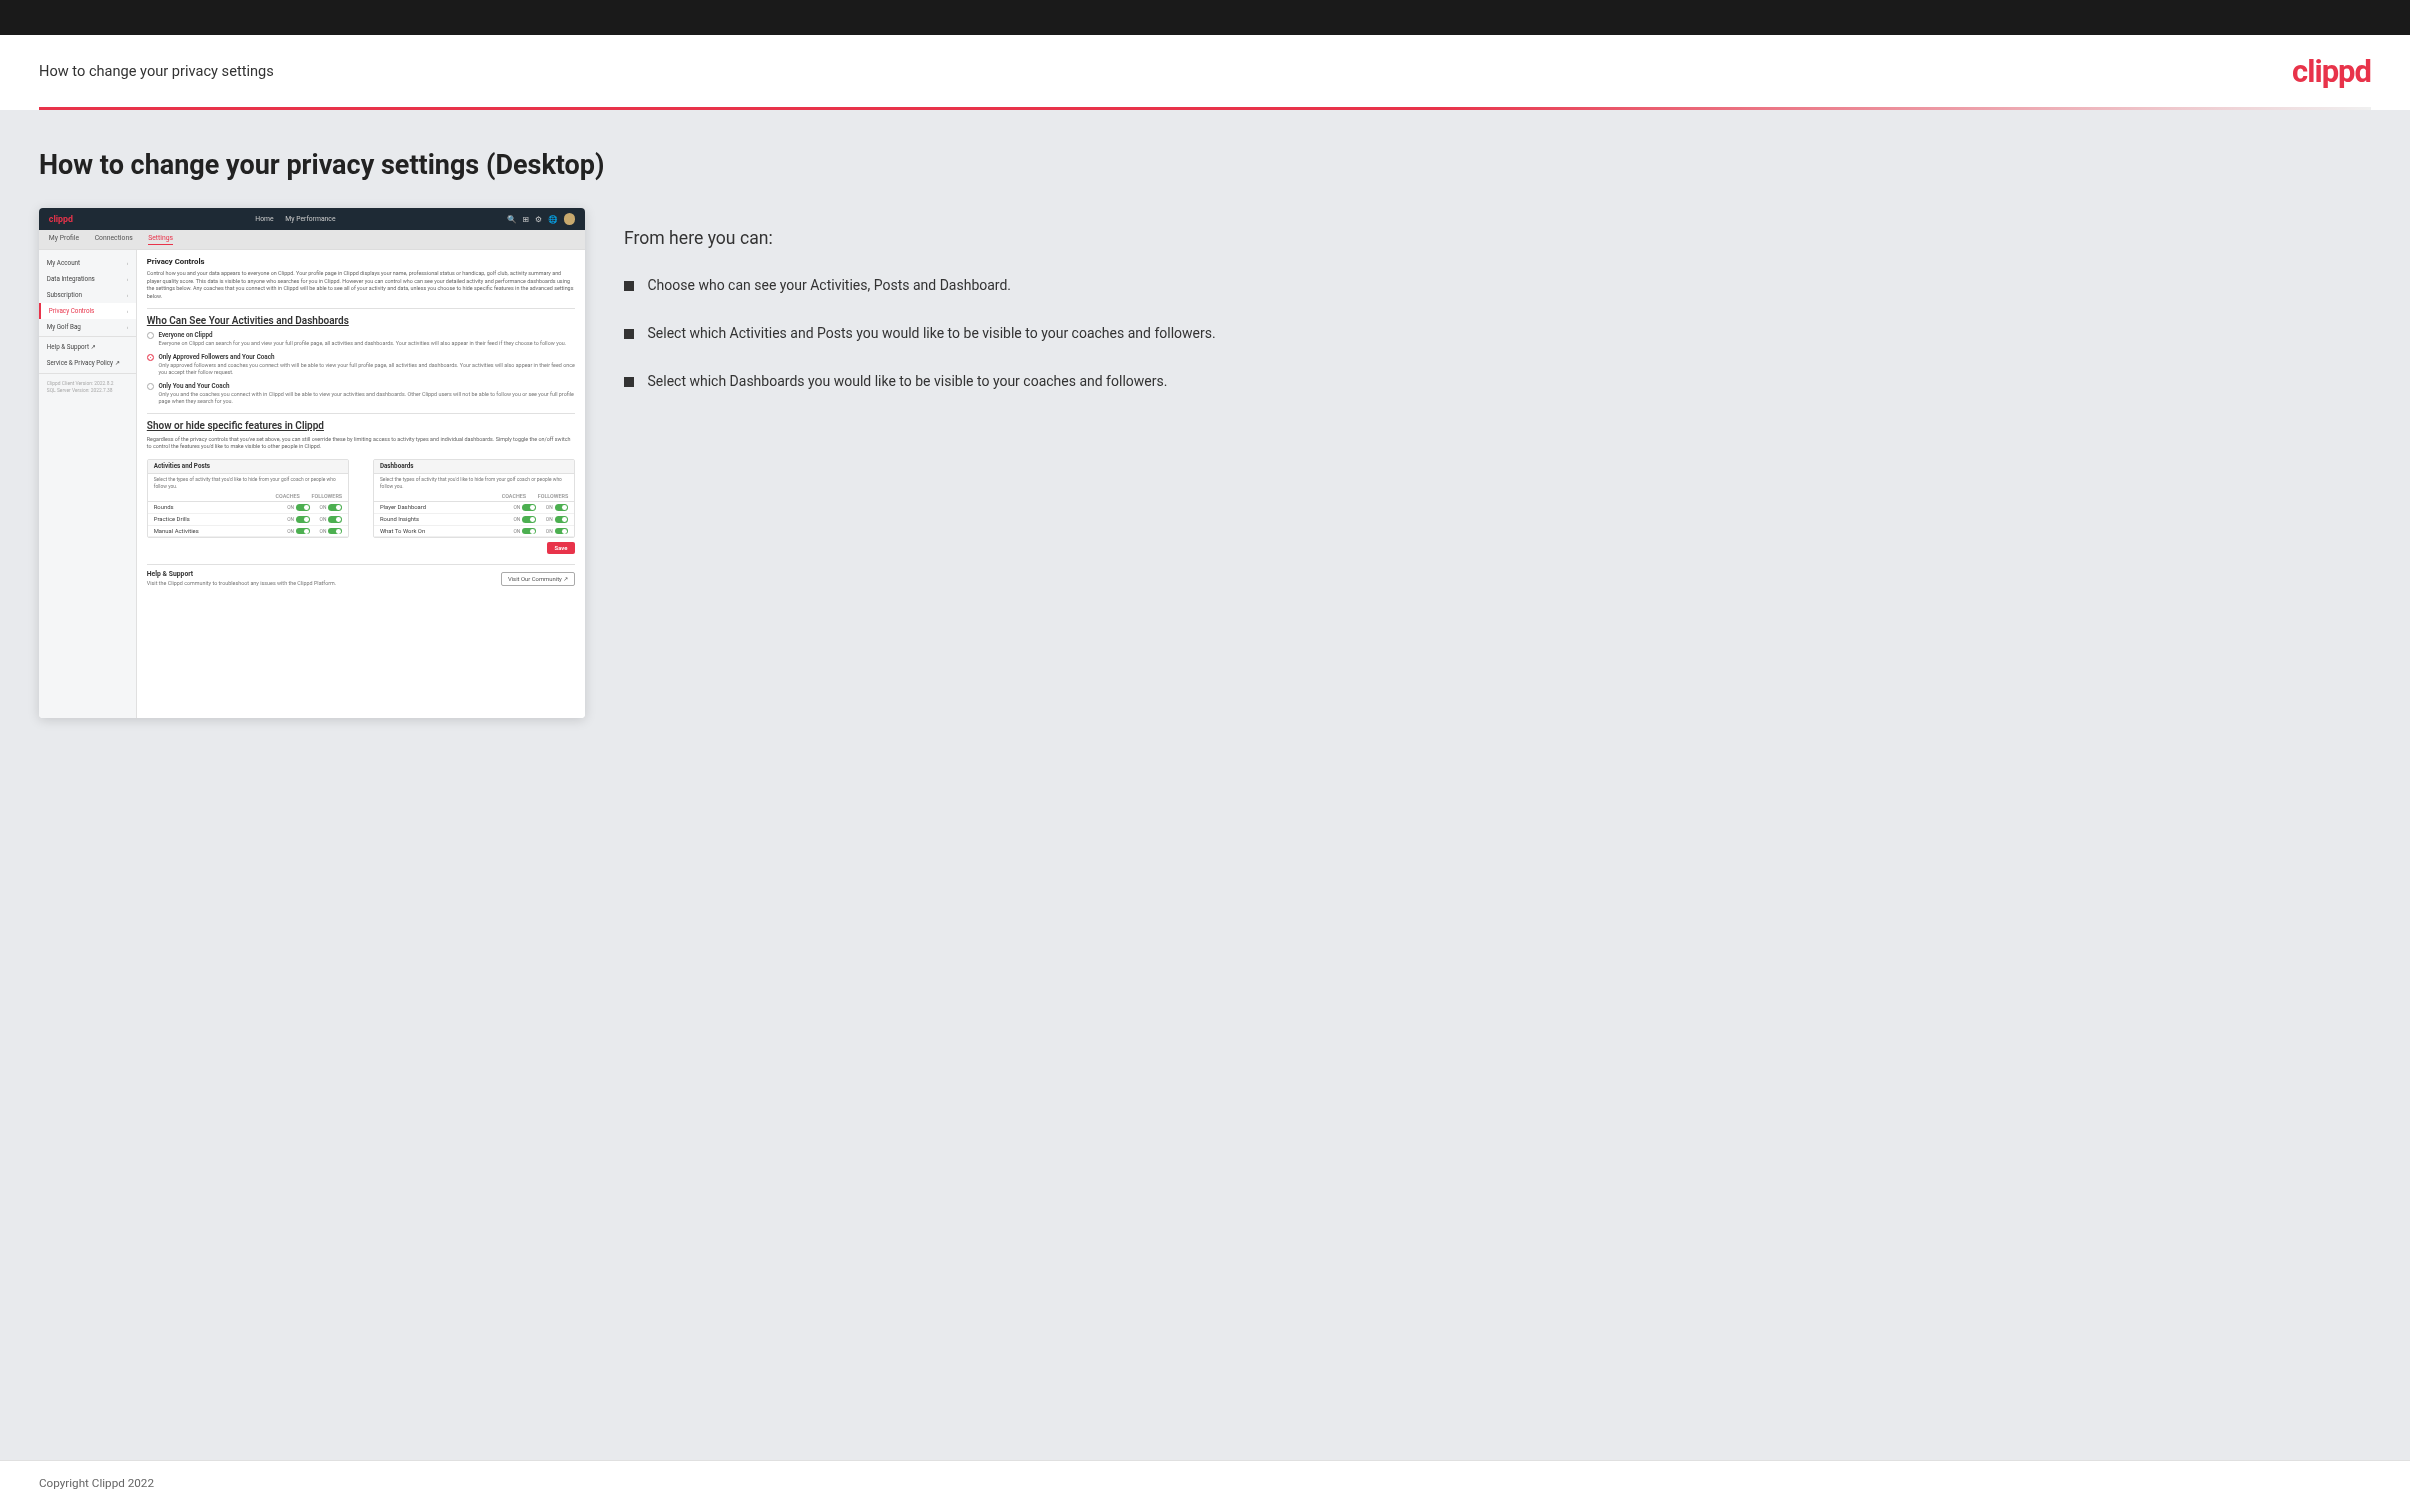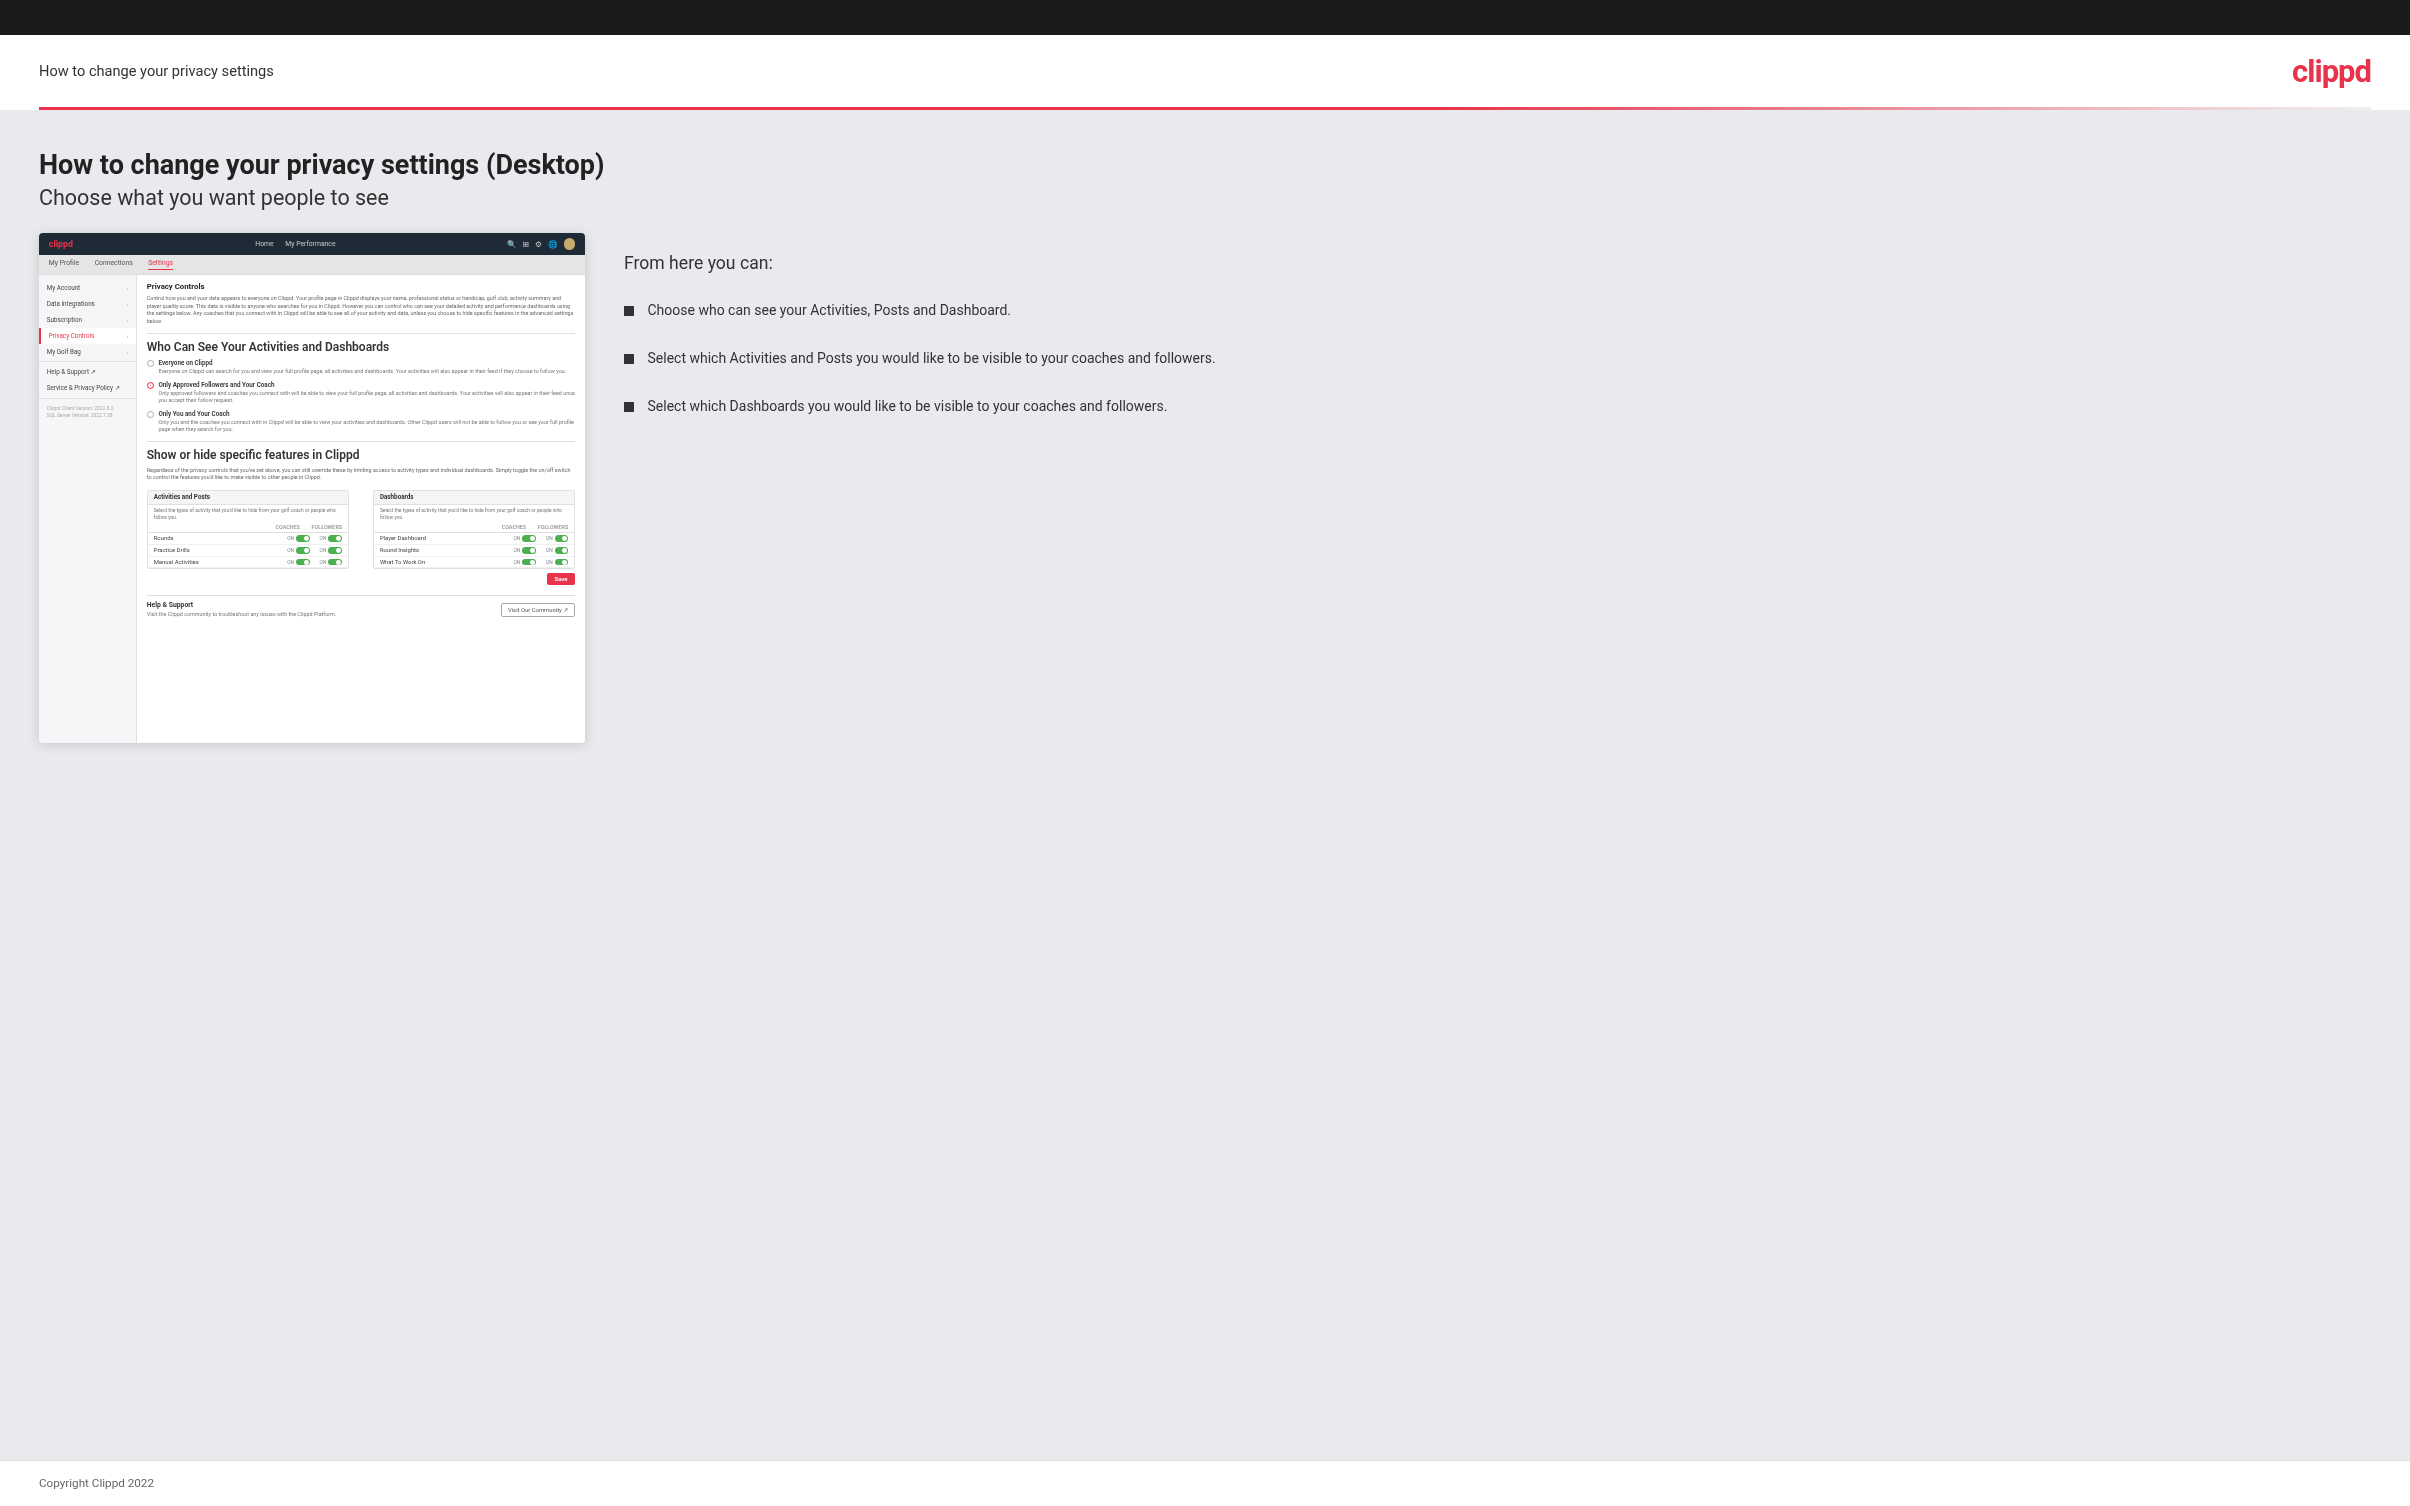--- a/index.html
+++ b/index.html
@@ -215,24 +215,25 @@
       line-height: 1.4;
       margin-bottom: 7.8px;
     }
     .mockup-divider {
       height: 1px;
       background: #e0e0e0;
       margin: 5.9px 0;
     }
 
     .mockup-subsection-title {
-      font-size: 12px;
+      font-size: 10px;
       font-weight: 600;
       color: #333;
       margin-bottom: 4.9px;
+      text-decoration: underline;
     }
 
     
     .mockup-radio-group {
       display: flex;
       flex-direction: column;
       gap: 5.9px;
       margin-bottom: 7.8px;
     }
     .mockup-radio-option {
@@ -443,21 +444,20 @@
   <span class="header-title">How to change your privacy settings</span>
   <span class="logo">clippd</span>
 </div>
 
 <div class="header-divider"></div>
 
 <div class="main-content">
 
   <div class="page-heading">
     <h1>How to change your privacy settings (Desktop)</h1>
-    <h2>Choose what you want people to see</h2>
   </div>
 
   <div class="two-col">
 
     <div class="screenshot-col">
       <div class="app-mockup">
 
         <div class="mockup-nav">
           <span class="mockup-nav-logo">clippd</span>
           <div class="mockup-nav-links">

